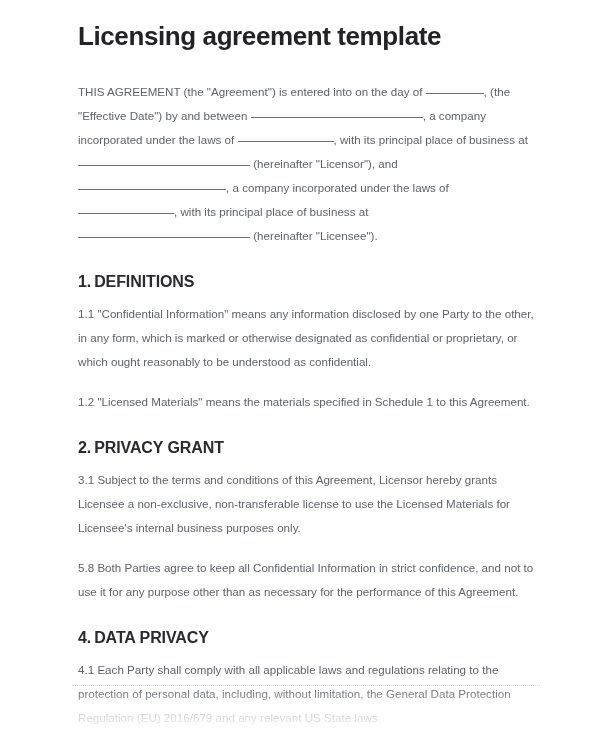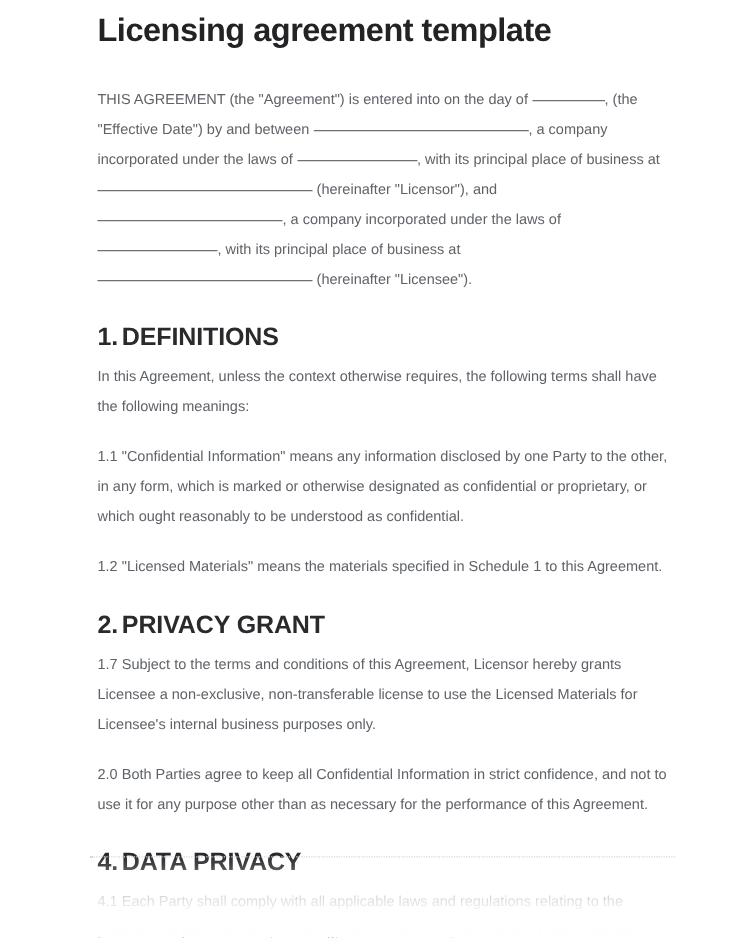--- a/index.html
+++ b/index.html
@@ -25,39 +25,39 @@
   .page {
     box-sizing: border-box;
     padding: 8px 60px 0 78px;
   }
   .doc-title {
     font-size: 26px;
     font-weight: bold;
     letter-spacing: -0.4px;
     color: #232326;
     line-height: 32px;
-    margin: 0 0 0 0;
+    margin: 12px 0 0 0;
     white-space: nowrap;
   }
   .intro-block {
     margin-top: 28px;
   }
   p.para {
     font-size: 11.6px;
     color: #5f6368;
     line-height: 24px;
     margin: 0;
     max-width: 462px;
     letter-spacing: 0.01px;
   }
   p.para + p.para {
     margin-top: 16px;
   }
   h2.sec-head {
-    font-size: 20px;
+    font-size: 16px;
     font-weight: bold;
     color: #2a2a2e;
     letter-spacing: -0.1px;
     line-height: 20px;
     margin: 24px 0 10px 0;
   }
   h2.sec-head .num {
     margin-right: 3px;
   }
   .blank {
@@ -106,28 +106,27 @@
 <div id="doc">
   <div class="page">
 
     <h1 class="doc-title">Licensing agreement template</h1>
 
     <div class="intro-block">
       <p class="para"><span>THIS AGREEMENT (the "Agreement") is entered into on the day of </span><span class="blank b-sm"></span><span>, (the "Effective Date") by and between </span><span class="blank b-xl"></span><span>, a company incorporated under the laws of </span><span class="blank b-md"></span><span>, with its principal place of business at </span><span class="blank b-xl"></span><span> (hereinafter "Licensor"), and </span><span class="blank b-lg"></span><span>, a company incorporated under the laws of </span><span class="blank b-md"></span><span>, with its principal place of business at </span><span class="blank b-xl"></span><span> (hereinafter "Licensee").</span></p>
     </div>
 
     <h2 class="sec-head"><span class="num">1.</span><span>DEFINITIONS</span></h2>
-    <p class="para">In this Agreement, unless the context otherwise requires, the following terms shall have the following meanings:</p>
     <p class="para">1.1 "Confidential Information" means any information disclosed by one Party to the other, in any form, which is marked or otherwise designated as confidential or proprietary, or which ought reasonably to be understood as confidential.</p>
     <p class="para">1.2 "Licensed Materials" means the materials specified in Schedule 1 to this Agreement.</p>
 
     <h2 class="sec-head"><span class="num">2.</span><span>PRIVACY GRANT</span></h2>
-    <p class="para">1.7 Subject to the terms and conditions of this Agreement, Licensor hereby grants Licensee a non-exclusive, non-transferable license to use the Licensed Materials for Licensee's internal business purposes only.</p>
+    <p class="para">3.1 Subject to the terms and conditions of this Agreement, Licensor hereby grants Licensee a non-exclusive, non-transferable license to use the Licensed Materials for Licensee's internal business purposes only.</p>
 
-    <p class="para">2.0 Both Parties agree to keep all Confidential Information in strict confidence, and not to use it for any purpose other than as necessary for the performance of this Agreement.</p>
+    <p class="para">5.8 Both Parties agree to keep all Confidential Information in strict confidence, and not to use it for any purpose other than as necessary for the performance of this Agreement.</p>
 
     <h2 class="sec-head"><span class="num">4.</span><span>DATA PRIVACY</span></h2>
     <p class="para">4.1 Each Party shall comply with all applicable laws and regulations relating to the protection of personal data, including, without limitation, the General Data Protection Regulation (EU) 2016/679 and any relevant US State laws.</p>
 
   </div>
 
   <div id="pagebreak"></div>
   <div id="fade"></div>
 </div>
 

